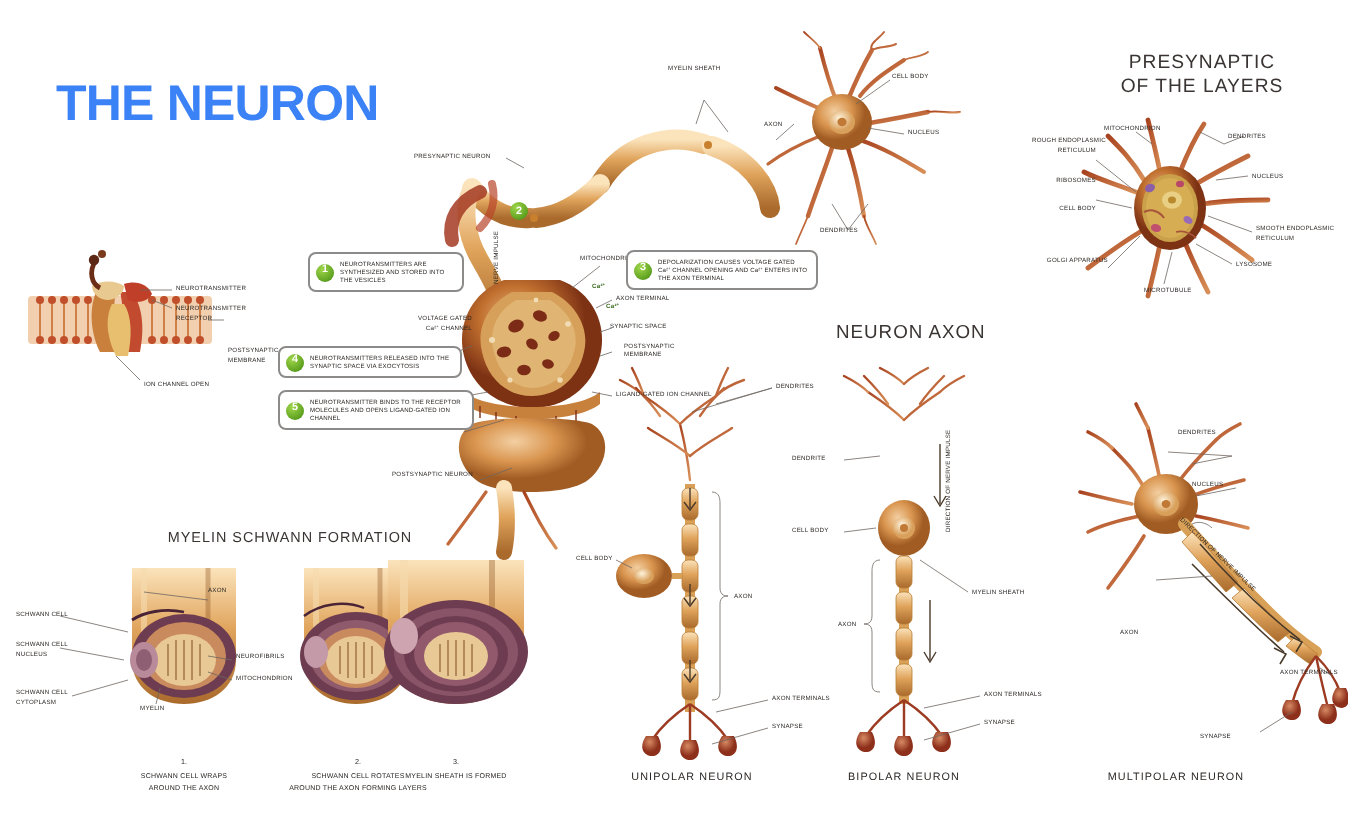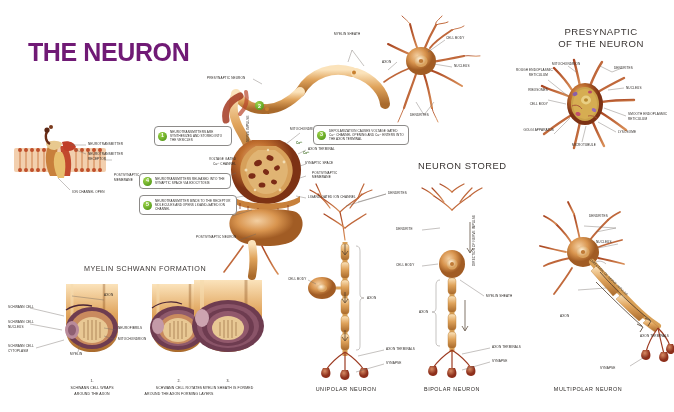--- a/index.html
+++ b/index.html
@@ -2,21 +2,21 @@
 <html><head>
 <meta charset="utf-8">
 <style>
   html,body{margin:0;padding:0;background:#fff;}
   body{width:674px;height:412px;position:relative;overflow:hidden;
        font-family:"Liberation Sans",sans-serif;color:#231f20;}
   .abs{position:absolute;}
   .lbl{font-size:3.1px;letter-spacing:.12px;color:#2b2724;line-height:1.35;white-space:nowrap;}
   .lbl.wrap{white-space:normal;}
   
-  #page-title{left:28px;top:38px;font-size:25px;font-weight:bold;letter-spacing:-.4px;color:#701a75;}
+  #page-title{left:28px;top:38px;font-size:25px;font-weight:bold;letter-spacing:-.4px;color:#3b82f6;}
   .sect-title{font-size:9.6px;letter-spacing:.5px;color:#3a3533;font-weight:normal;text-align:center;}
   
   .callout{position:absolute;border:.5px solid #8d8b89;border-radius:4px;background:#fff;
            display:flex;align-items:center;gap:3px;padding:2.5px 4px 2.5px 3px;box-sizing:border-box;}
   .callout .num{flex:0 0 auto;width:9px;height:9px;border-radius:50%;
       background:radial-gradient(circle at 35% 30%,#9fd64a,#5ea120 70%,#447a16);
       color:#fff;font-size:5.4px;font-weight:bold;display:flex;align-items:center;
       justify-content:center;line-height:1;}
   .callout .ctxt{font-size:3.05px;line-height:1.45;color:#2b2724;letter-spacing:.08px;}
   .numfloat{position:absolute;width:9px;height:9px;border-radius:50%;
@@ -543,21 +543,21 @@
 </div>
 
 <div class="abs lbl" style="left:88px;top:142px;">NEUROTRANSMITTER</div>
 <div class="abs lbl" style="left:88px;top:152px;">NEUROTRANSMITTER</div>
 <div class="abs lbl" style="left:88px;top:157px;">RECEPTOR</div>
 <div class="abs lbl" style="left:114px;top:173px;">POSTSYNAPTIC</div>
 <div class="abs lbl" style="left:114px;top:178px;">MEMBRANE</div>
 <div class="abs lbl" style="left:72px;top:190px;">ION CHANNEL OPEN</div>
 
 <div class="abs sect-title" style="left:536px;top:26px;width:130px;">PRESYNAPTIC</div>
-<div class="abs sect-title" style="left:536px;top:38px;width:130px;">OF THE NEURON</div>
+<div class="abs sect-title" style="left:536px;top:38px;width:130px;">OF THE LAYERS</div>
 
 <div class="abs lbl" style="left:552px;top:62px;">MITOCHONDRION</div>
 <div class="abs lbl" style="left:614px;top:66px;">DENDRITES</div>
 <div class="abs lbl" style="left:626px;top:86px;">NUCLEUS</div>
 <div class="abs lbl" style="left:628px;top:112px;">SMOOTH ENDOPLASMIC</div>
 <div class="abs lbl" style="left:628px;top:117px;">RETICULUM</div>
 <div class="abs lbl" style="left:618px;top:130px;">LYSOSOME</div>
 <div class="abs lbl" style="left:572px;top:143px;">MICROTUBULE</div>
 <div class="abs lbl" style="left:516px;top:68px;text-align:right;width:32px;">ROUGH ENDOPLASMIC</div>
 <div class="abs lbl" style="left:516px;top:73px;text-align:right;width:32px;">RETICULUM</div>
@@ -581,21 +581,21 @@
 <div class="abs cap-txt" style="left:42px;top:386px;width:100px;">SCHWANN CELL WRAPS</div>
 <div class="abs cap-txt" style="left:42px;top:392px;width:100px;">AROUND THE AXON</div>
 
 <div class="abs cap-num" style="left:120px;top:379px;width:118px;">2.</div>
 <div class="abs cap-txt" style="left:120px;top:386px;width:118px;">SCHWANN CELL ROTATES</div>
 <div class="abs cap-txt" style="left:120px;top:392px;width:118px;">AROUND THE AXON FORMING LAYERS</div>
 
 <div class="abs cap-num" style="left:178px;top:379px;width:100px;">3.</div>
 <div class="abs cap-txt" style="left:178px;top:386px;width:100px;">MYELIN SHEATH IS FORMED</div>
 
-<div class="abs sect-title" style="left:418px;top:160px;width:110px;text-align:left;font-size:9.4px;">NEURON STORED</div>
+<div class="abs sect-title" style="left:418px;top:160px;width:110px;text-align:left;font-size:9.4px;">NEURON AXON</div>
 
 <div class="abs lbl" style="left:388px;top:191px;">DENDRITES</div>
 <div class="abs lbl" style="left:288px;top:277px;">CELL BODY</div>
 <div class="abs lbl" style="left:367px;top:296px;">AXON</div>
 <div class="abs lbl" style="left:386px;top:347px;">AXON TERMINALS</div>
 <div class="abs lbl" style="left:386px;top:361px;">SYNAPSE</div>
 <div class="abs type-name" style="left:296px;top:386px;width:100px;">UNIPOLAR NEURON</div>
 
 <div class="abs lbl" style="left:396px;top:227px;">DENDRITE</div>
 <div class="abs lbl" style="left:396px;top:263px;">CELL BODY</div>

